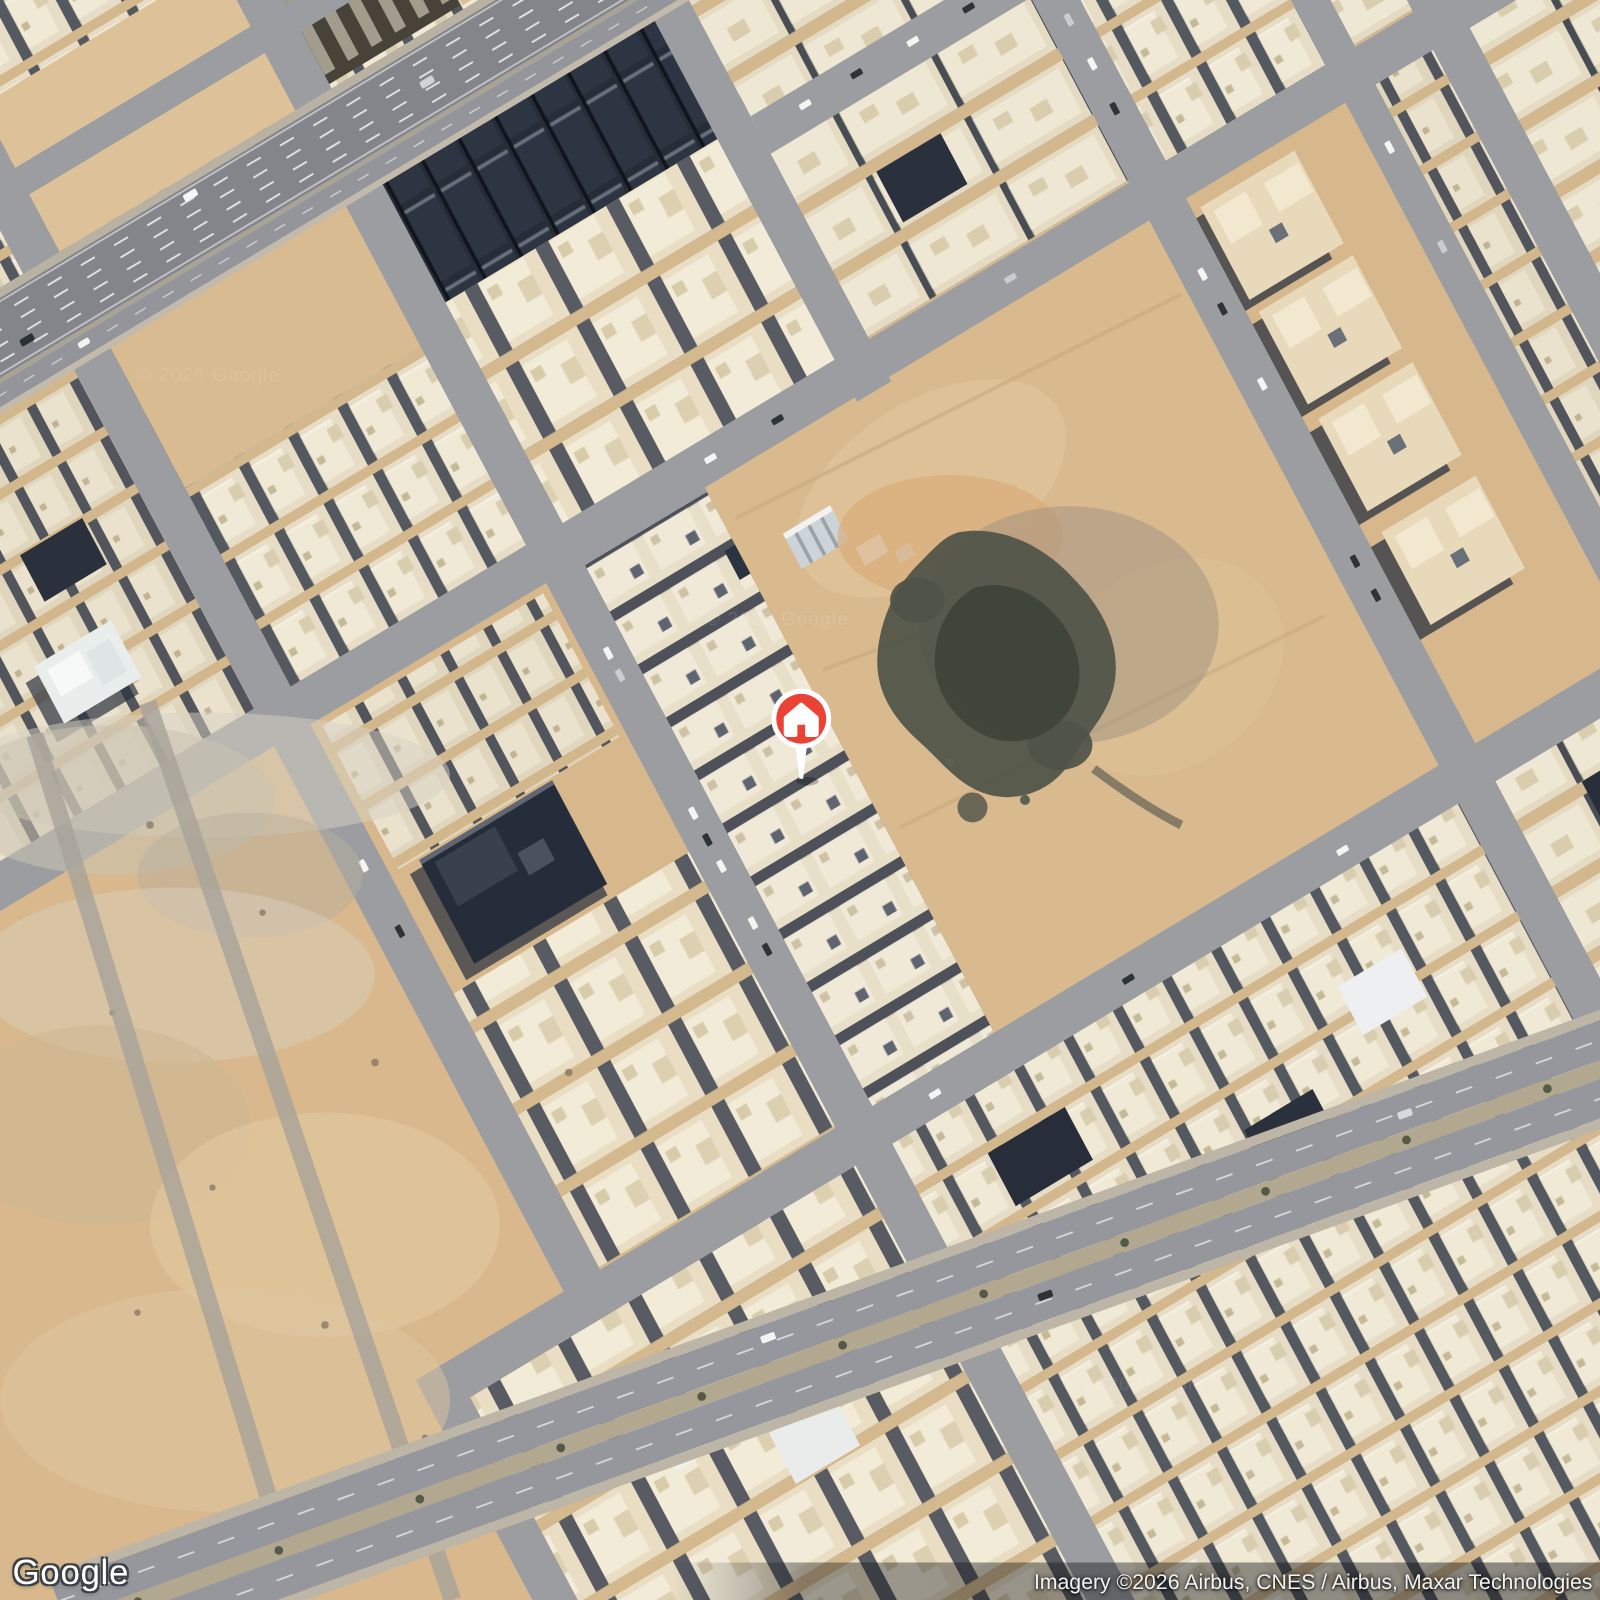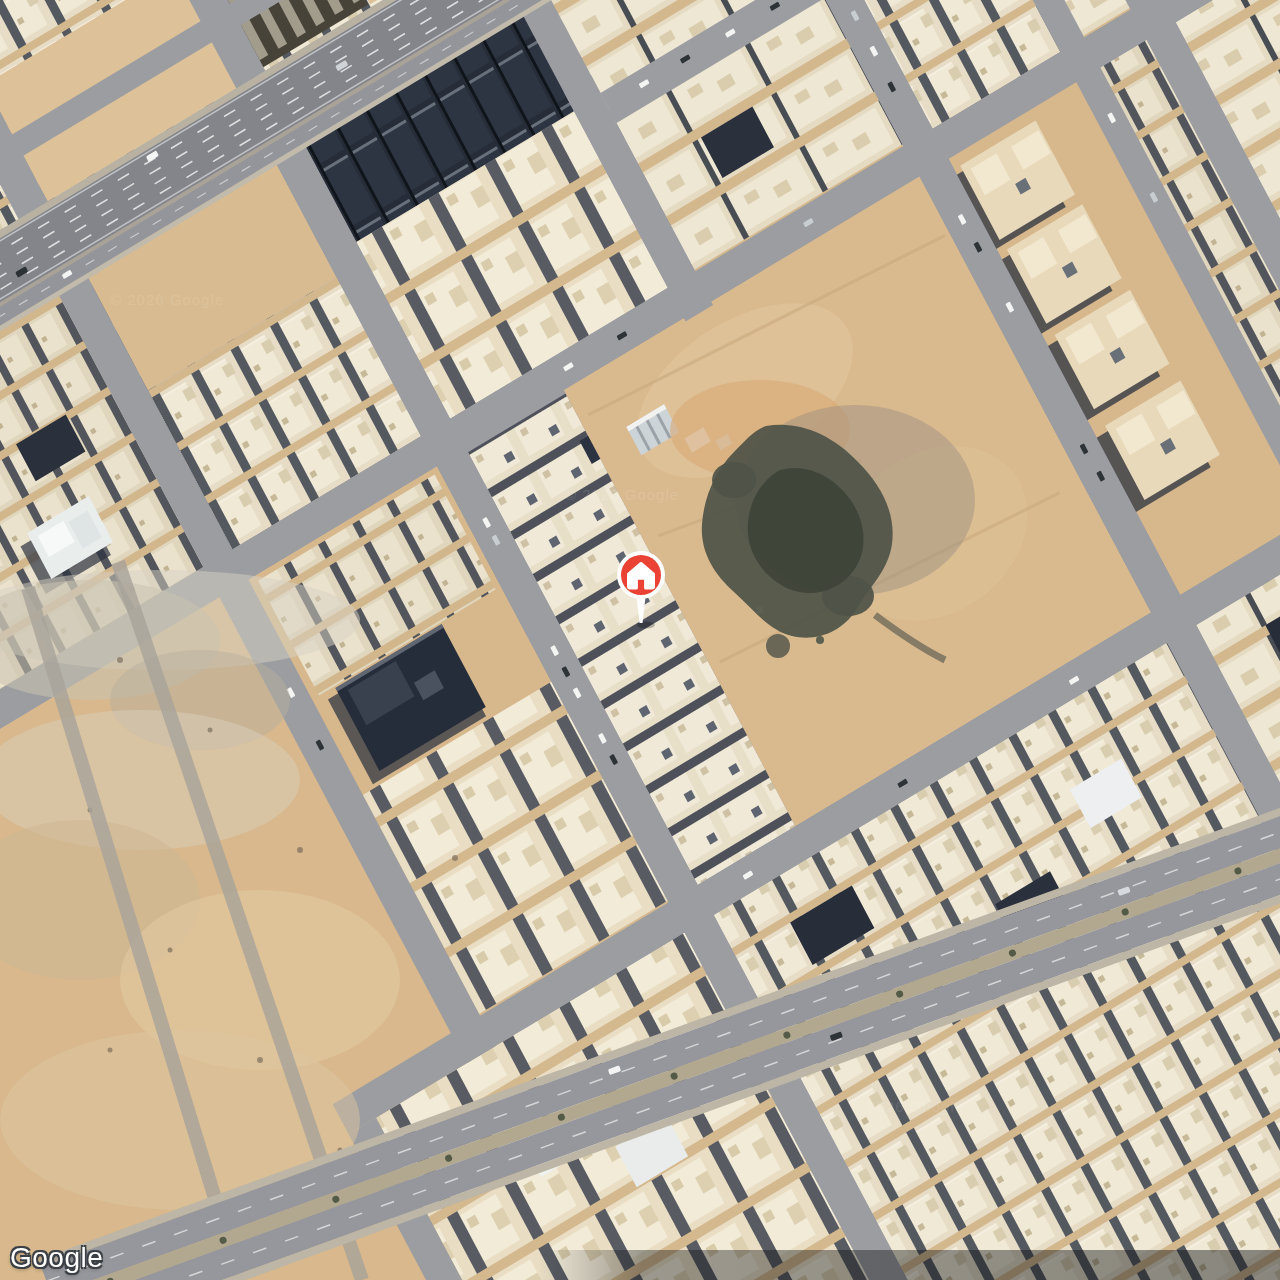--- a/index.html
+++ b/index.html
@@ -348,13 +348,14 @@
     <polygon points="636.5,597 645.5,597 642.5,623 639.5,623" fill="#ffffff"></polygon>
     <circle cx="641" cy="575" r="24" fill="#ffffff"></circle>
     <circle cx="641" cy="575" r="20" fill="#EA4335"></circle>
     <path fill="#ffffff" stroke="#ffffff" stroke-width="3" stroke-linejoin="round" d="M641,563.5 L653.5,574.2 L653.5,586.5 Q653.5,588 652,588 L645.6,588 L645.6,578.2
              L636.4,578.2 L636.4,588 L630,588 Q628.5,588 628.5,586.5 L628.5,574.2 Z"></path>
   </g>
 </svg>
 
 <div class="scrim"></div>
 <div class="logo">Google</div>
+<div class="attr">Imagery ©2026 Airbus, CNES / Airbus, Maxar Technologies</div>
 </div>
 
 </body></html>

